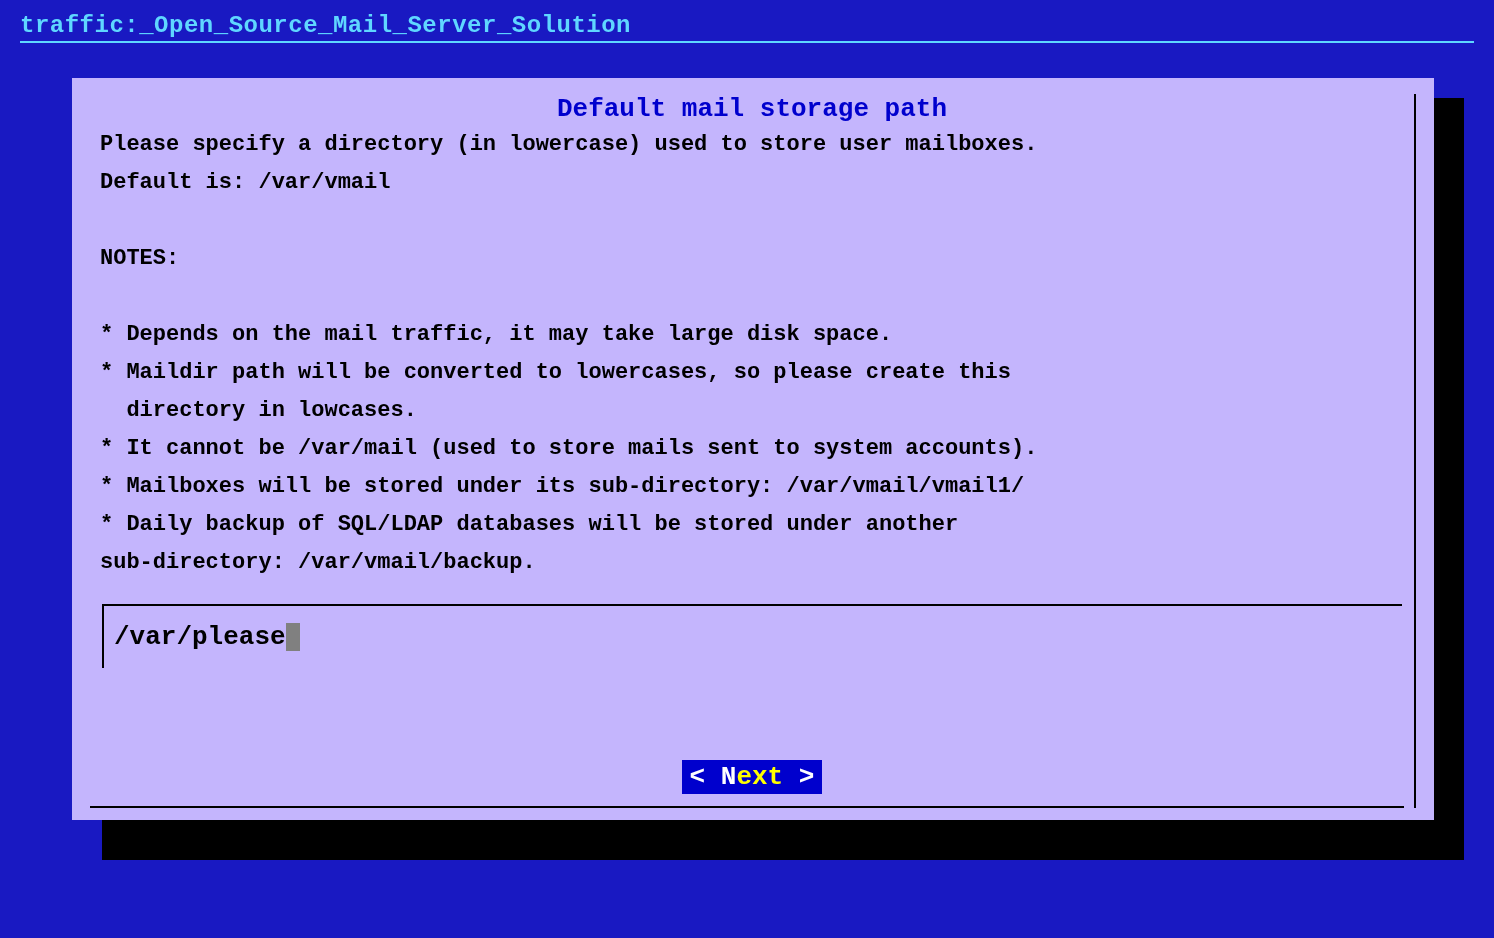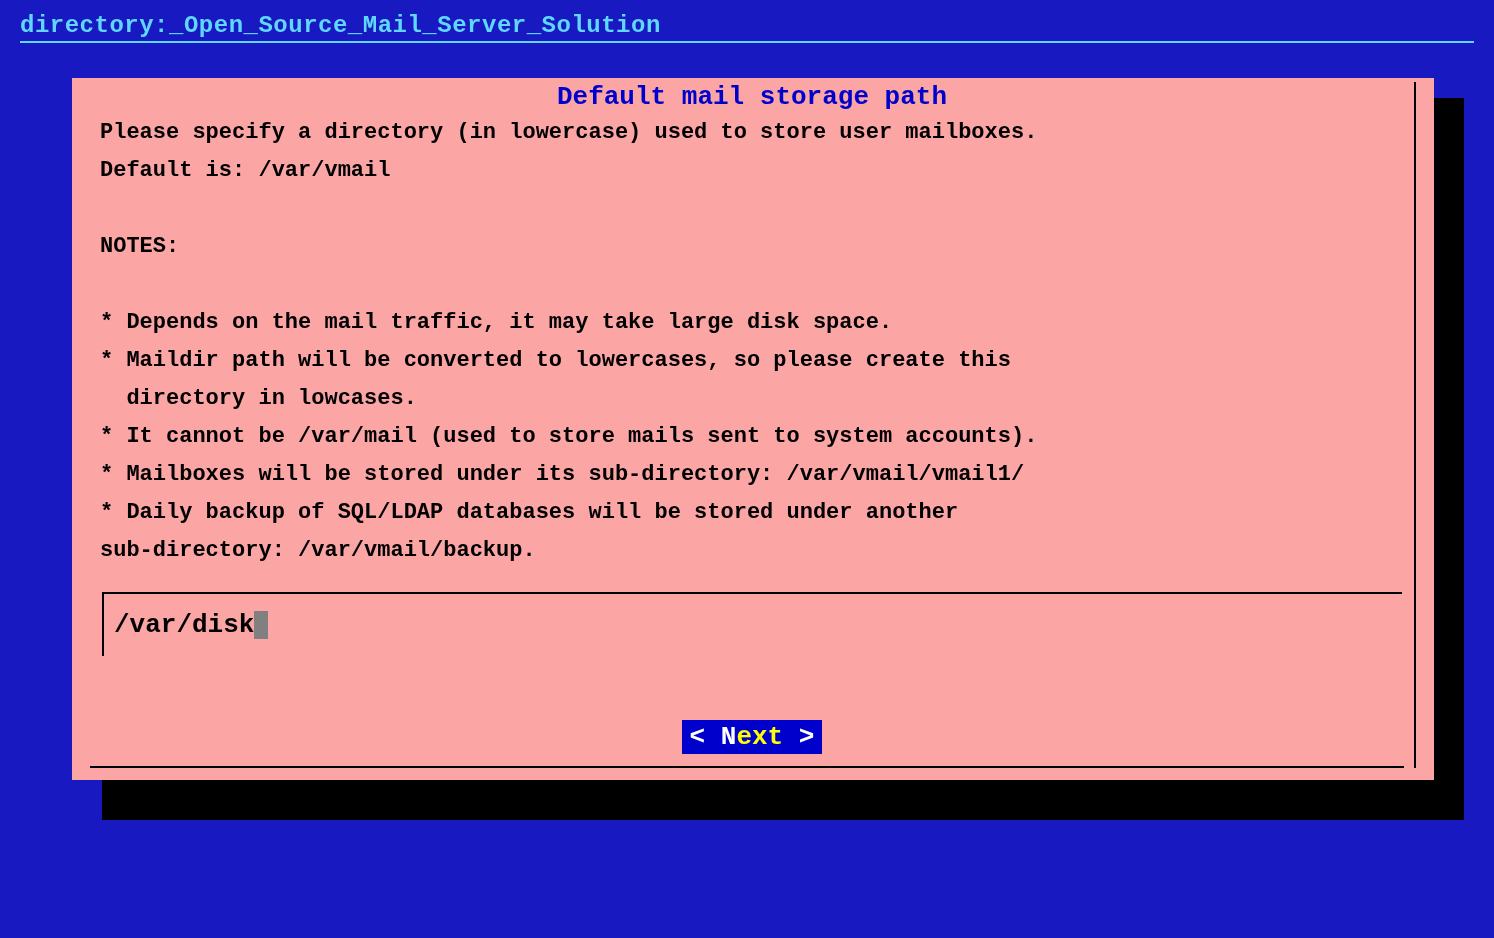--- a/index.html
+++ b/index.html
@@ -33,22 +33,22 @@
       position: absolute;
       top: 20px;
       left: 30px;
       right: -30px;
       bottom: -40px;
       background-color: #000000;
       z-index: 0;
     }
     .dialog {
       position: relative;
-      background-color: #fca5a5;
-      padding: 4px 18px 12px 18px;
+      background-color: #c4b5fd;
+      padding: 16px 18px 12px 18px;
       z-index: 1;
     }
     .dialog-inner {
       border-right: 2px solid #000000;
     }
     .dialog-title {
       color: #0000cd;
       font-size: 26px;
       text-align: center;
       margin-bottom: 2px;
@@ -77,21 +77,21 @@
     .input-line {
       padding-top: 16px;
       font-size: 26px;
       color: #000000;
     }
     .input-val {
       display: inline;
     }
     .button-row {
       text-align: center;
-      margin-top: 64px;
+      margin-top: 92px;
       padding-bottom: 6px;
     }
     .next-button {
       background-color: #0000cd;
       color: #ffffff;
       font-family: 'Courier New', Courier, monospace;
       font-weight: bold;
       font-size: 26px;
       border: none;
       padding: 2px 8px;
@@ -101,21 +101,21 @@
       color: #ffff00;
     }
     .bottom-divider {
       border-top: 2px solid #000000;
       margin: 6px 10px 0 0;
     }
   </style>
 </head>
 <body>
 
-<div class="app-title">directory:_Open_Source_Mail_Server_Solution</div>
+<div class="app-title">traffic:_Open_Source_Mail_Server_Solution</div>
 <div class="app-title-divider"></div>
 
 <div class="dialog-wrapper">
   <div class="dialog-shadow"></div>
   <div class="dialog">
     <div class="dialog-inner">
       <div class="dialog-title">Default mail storage path</div>
       <div class="dialog-body">Please specify a directory (in lowercase) used to store user mailboxes.
 Default is: /var/vmail
 
@@ -123,21 +123,21 @@
 
 * Depends on the mail traffic, it may take large disk space.
 * Maildir path will be converted to lowercases, so please create this
   directory in lowcases.
 * It cannot be /var/mail (used to store mails sent to system accounts).
 * Mailboxes will be stored under its sub-directory: /var/vmail/vmail1/
 * Daily backup of SQL/LDAP databases will be stored under another
 sub-directory: /var/vmail/backup.</div>
 
       <div class="input-wrapper">
-        <div class="input-line"><span class="input-val">/var/disk</span><span class="input-cursor"></span></div>
+        <div class="input-line"><span class="input-val">/var/please</span><span class="input-cursor"></span></div>
       </div>
 
       <div class="button-row">
         <button class="next-button"><span>&lt; </span><span>N</span><span class="hotkey">ext</span><span> &gt;</span></button>
       </div>
       <div class="bottom-divider"></div>
     </div>
   </div>
 </div>
 

